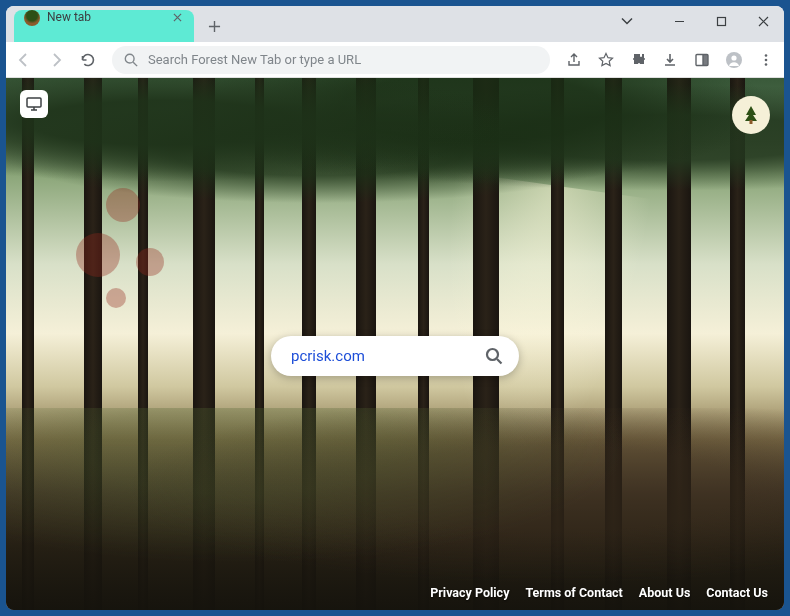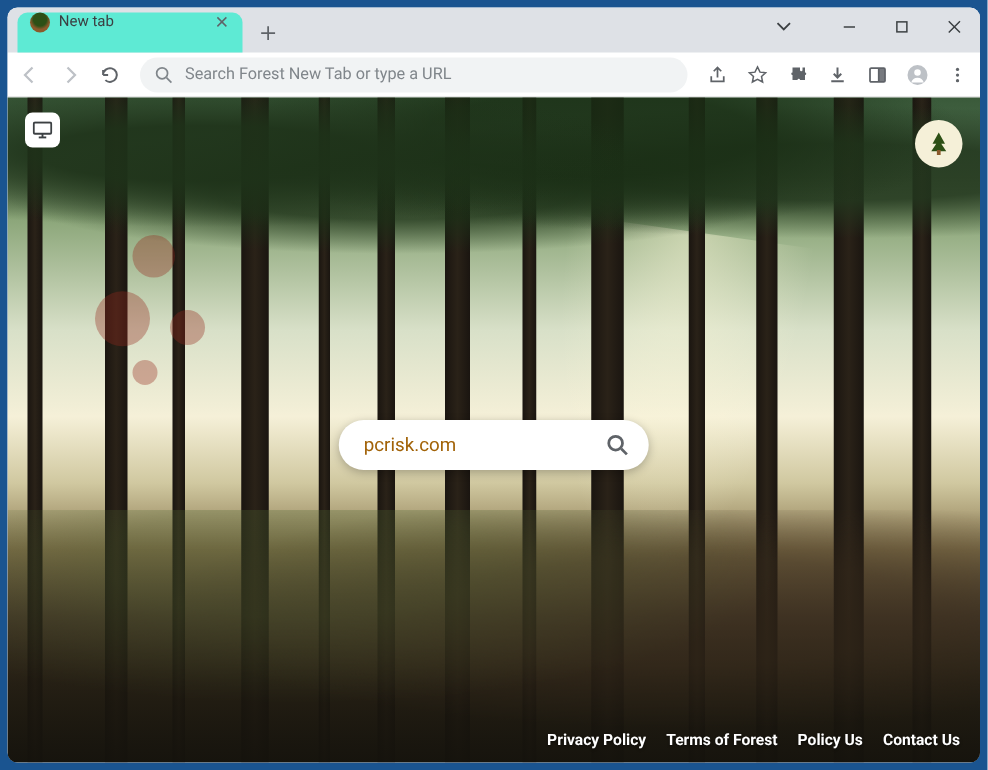--- a/index.html
+++ b/index.html
@@ -235,21 +235,21 @@
   background: #fff;
   border-radius: 20px;
   display: flex;
   align-items: center;
   padding: 0 10px 0 20px;
   box-shadow: 0 2px 8px rgba(0,0,0,0.25);
 }
 .searchbox-text {
   flex: 1;
   font-size: 15px;
-  color: #a16207;
+  color: #1d4ed8;
 }
 .searchbox-btn {
   width: 30px;
   height: 30px;
   display: flex;
   align-items: center;
   justify-content: center;
   color: #5f6368;
   cursor: pointer;
 }
@@ -424,19 +424,19 @@
       <div class="searchbox-btn">
         <svg width="18" height="18" viewBox="0 0 18 18">
             <circle cx="7.5" cy="7.5" r="5.5" stroke="currentColor" stroke-width="2.2" fill="none"></circle>
             <path d="M12 12l4.5 4.5" stroke="currentColor" stroke-width="2.2"></path>
           </svg>
       </div>
     </div>
 
     <div class="footer">
       <a>Privacy Policy</a>
-      <a>Terms of Forest</a>
-      <a>Policy Us</a>
+      <a>Terms of Contact</a>
+      <a>About Us</a>
       <a>Contact Us</a>
     </div>
   </div>
 
 </div>
 
 </body></html>

